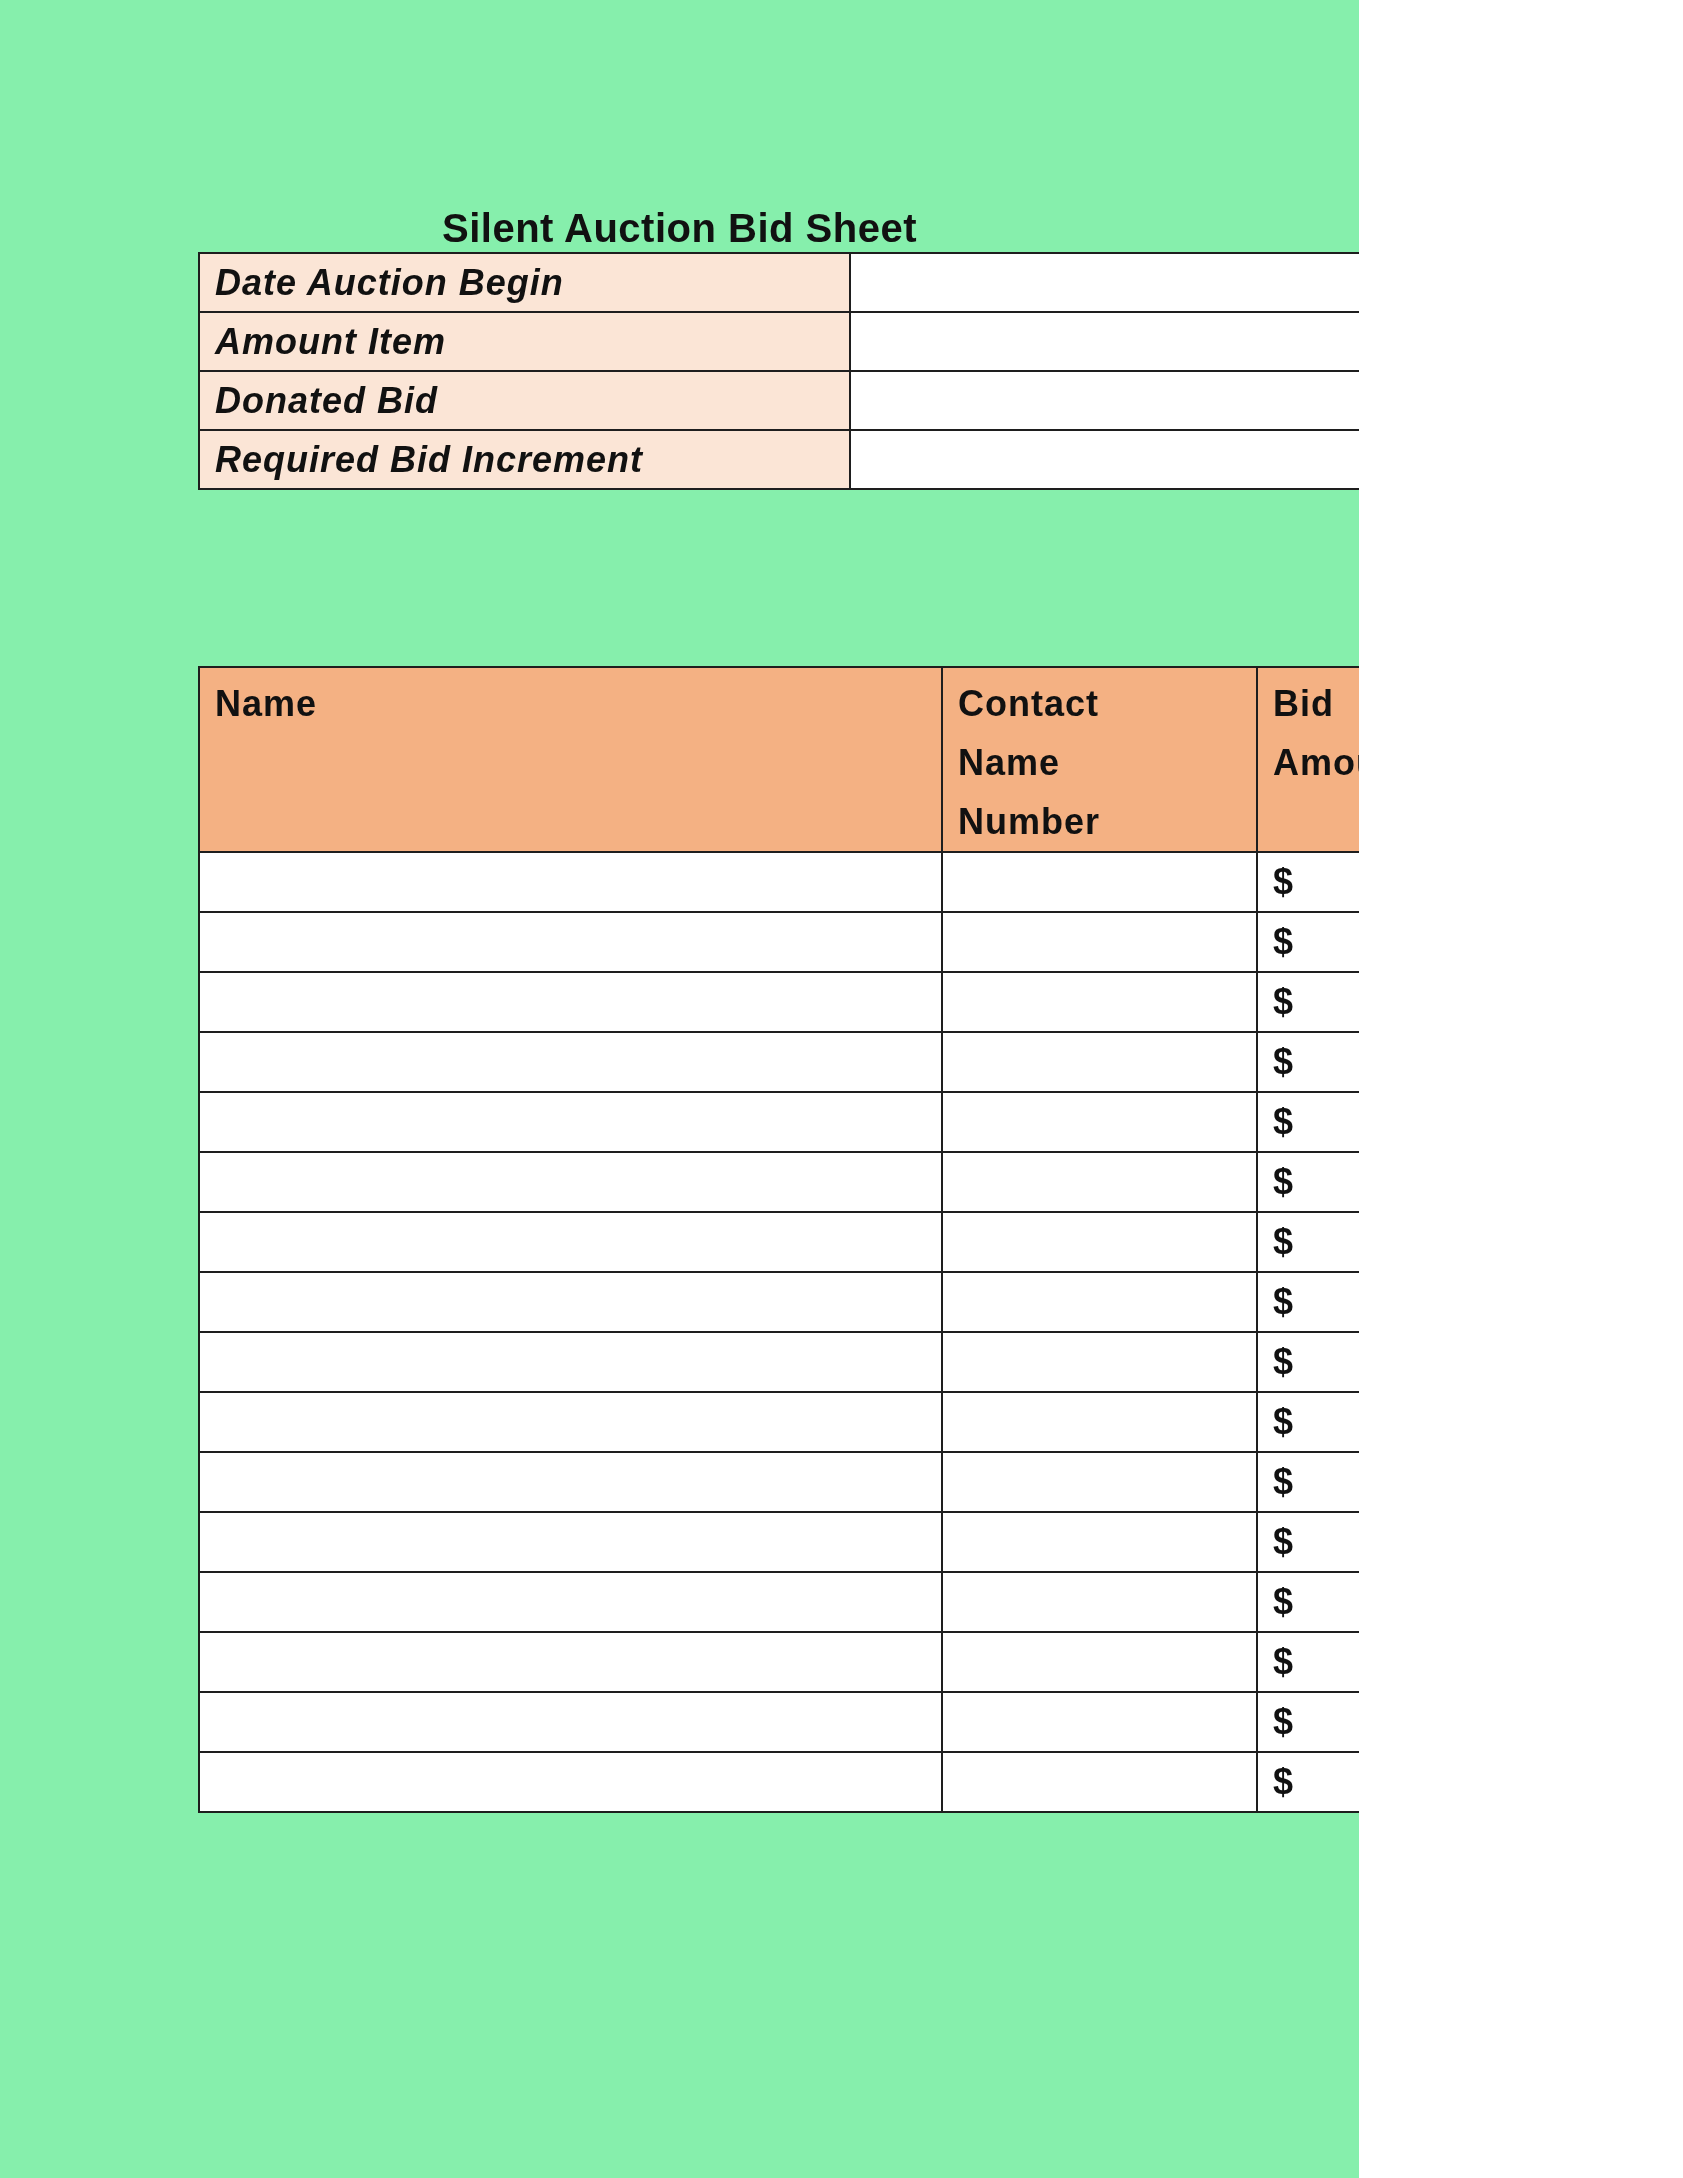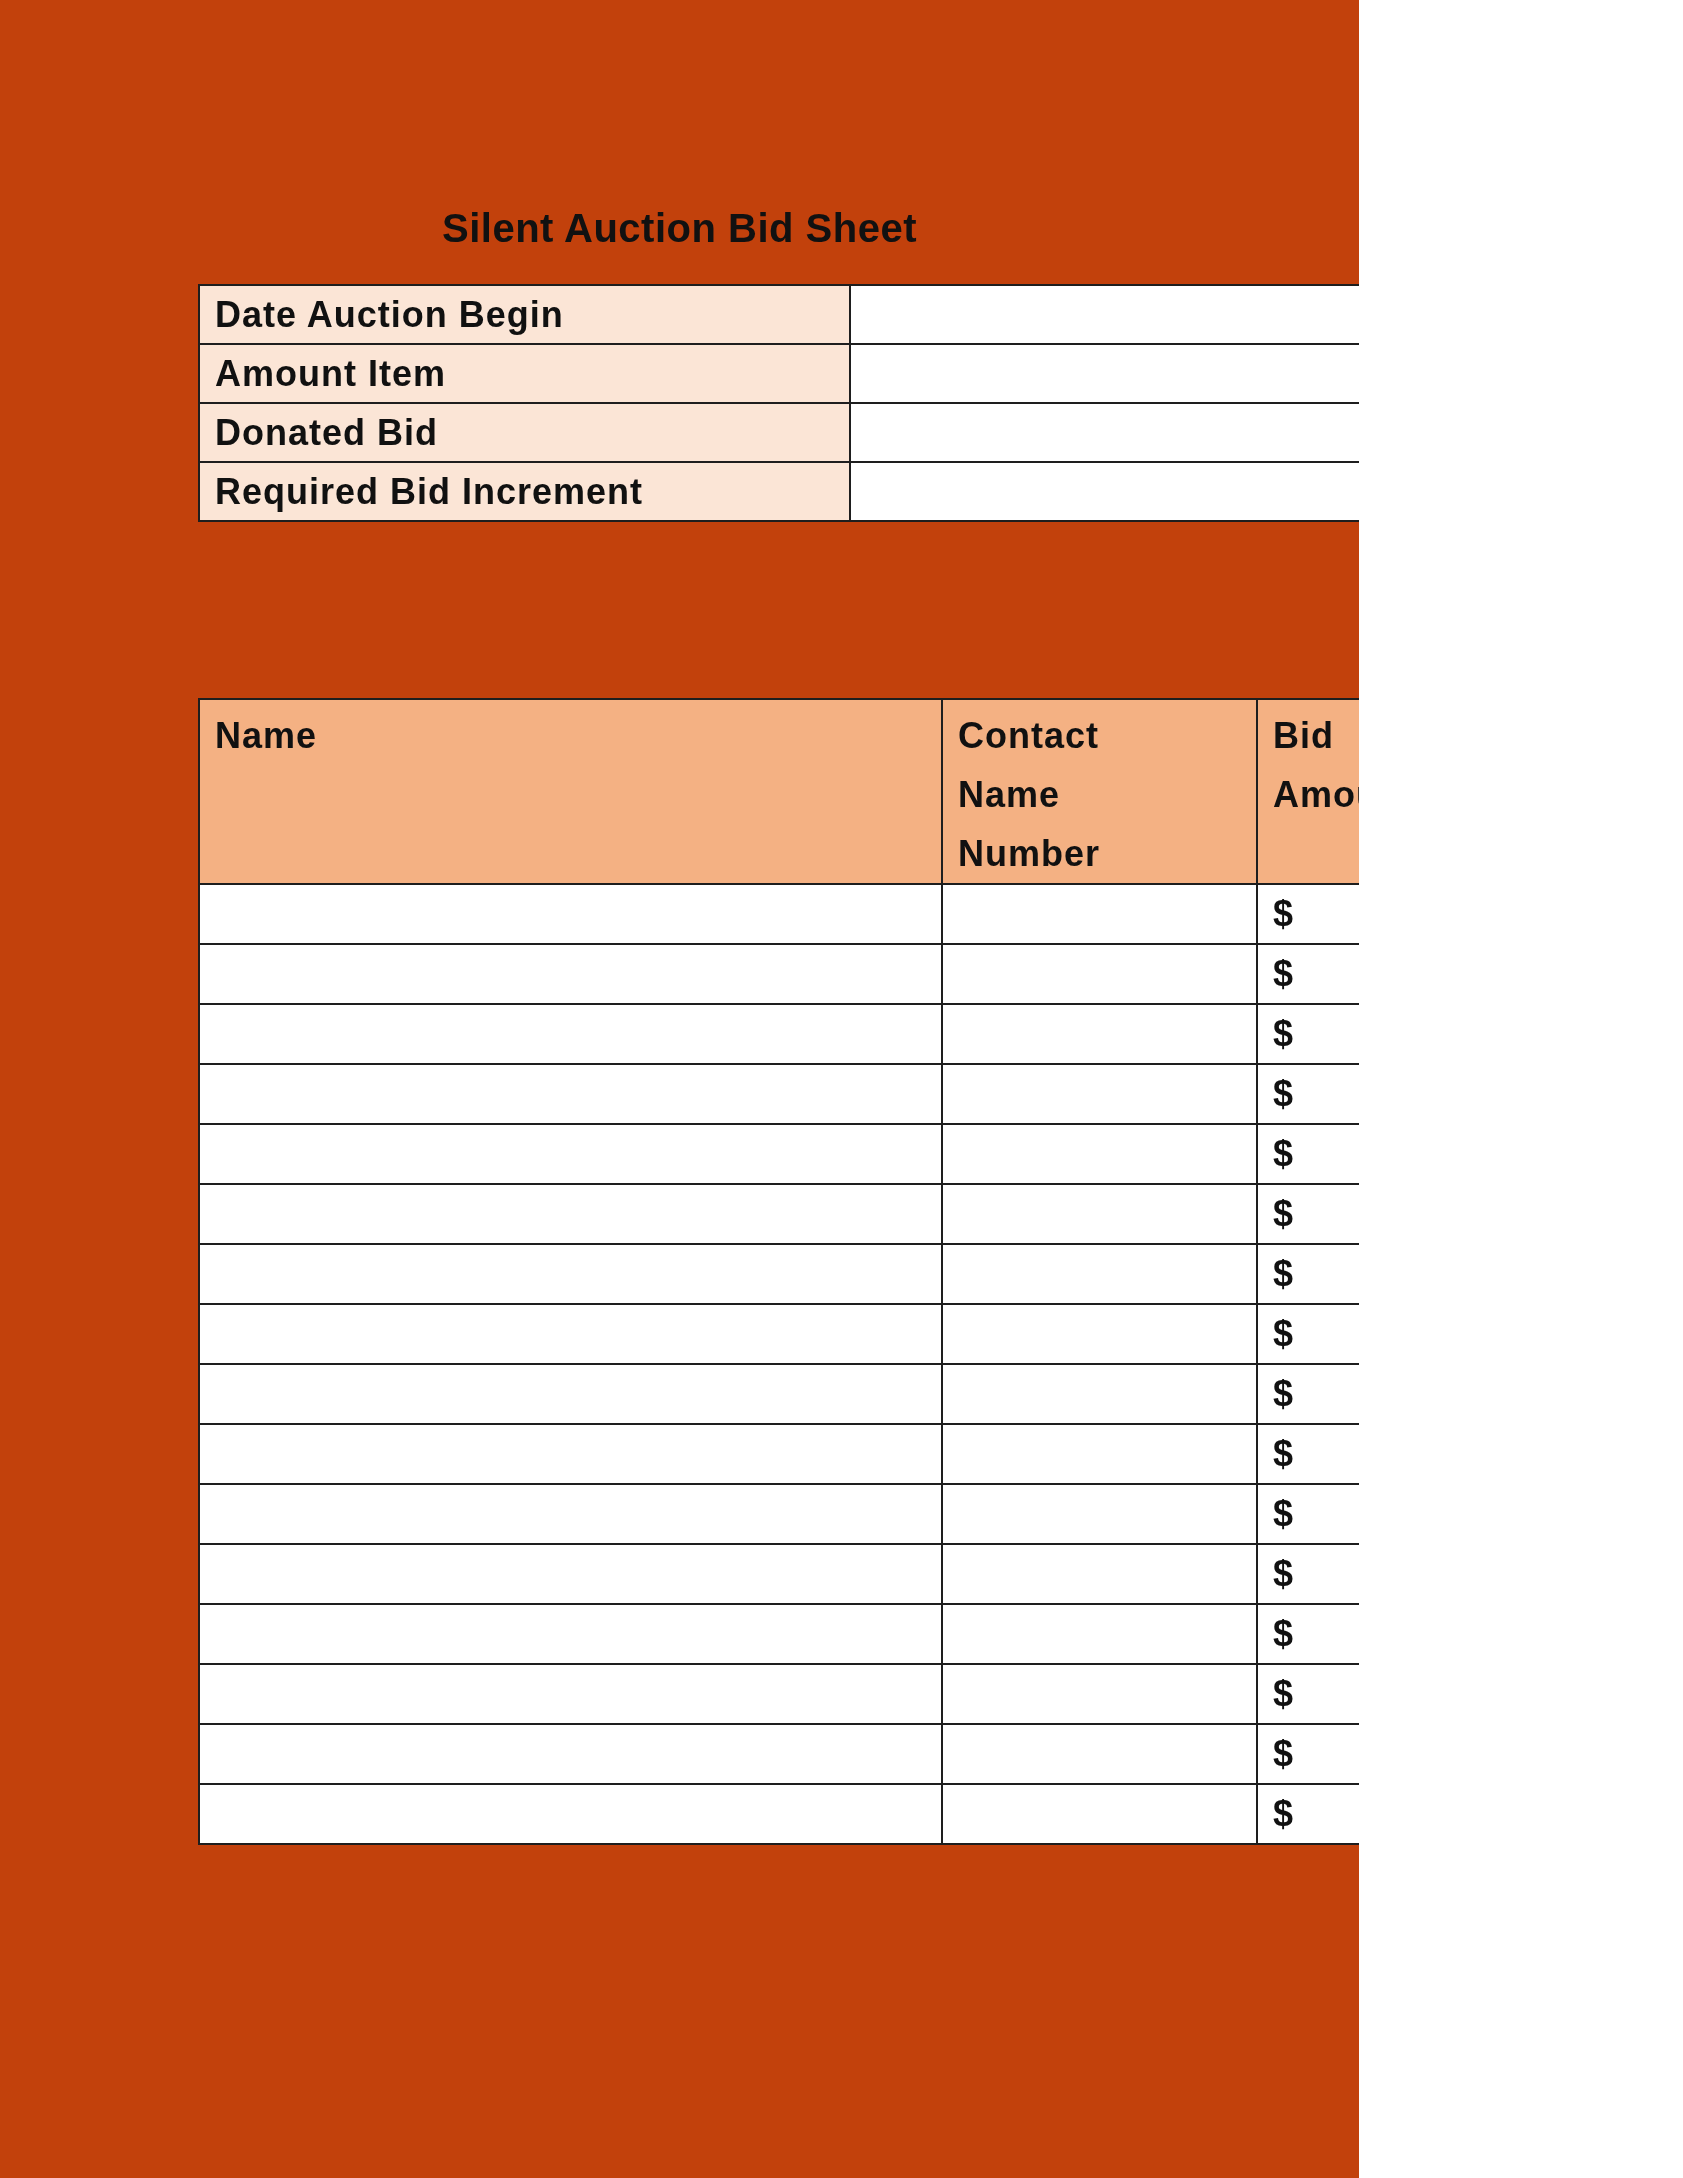--- a/index.html
+++ b/index.html
@@ -1,21 +1,21 @@
 <!DOCTYPE html>
 <html><head>
 <meta charset="utf-8">
 <style>
   * { margin: 0; padding: 0; box-sizing: border-box; }
   html, body { background: #ffffff; }
   .page {
     position: relative;
     width: 1359px;
     height: 2178px;
-    background: #c2410c;
+    background: #86efac;
     font-family: "Liberation Sans", sans-serif;
     color: #111111;
     overflow: hidden;
   }
   .doc-title {
     padding-top: 204px;
     text-align: center;
     font-size: 40px;
     line-height: 48px;
     font-weight: bold;
@@ -27,21 +27,21 @@
     table-layout: fixed;
     margin-left: 198px;
   }
   td, th {
     border: 2px solid #1e1e1e;
     font-weight: bold;
     padding-left: 15px;
     padding-right: 8px;
   }
   
-  .info-table { margin-top: 32px; width: 1297px; }
+  .info-table { width: 1297px; font-style: italic; }
   .info-table col.c-label { width: 651px; }
   .info-table col.c-value { width: 645px; }
   .info-table td { height: 59px; font-size: 36px; letter-spacing: 1px; vertical-align: middle; }
   .info-table td.label { background: #FBE5D6; }
   .info-table td.value { background: #ffffff; }
   
   .bid-table { margin-top: 176px; width: 1297px; }
   .bid-table col.c-name   { width: 743px; }
   .bid-table col.c-phone  { width: 315px; }
   .bid-table col.c-amount { width: 240px; }

